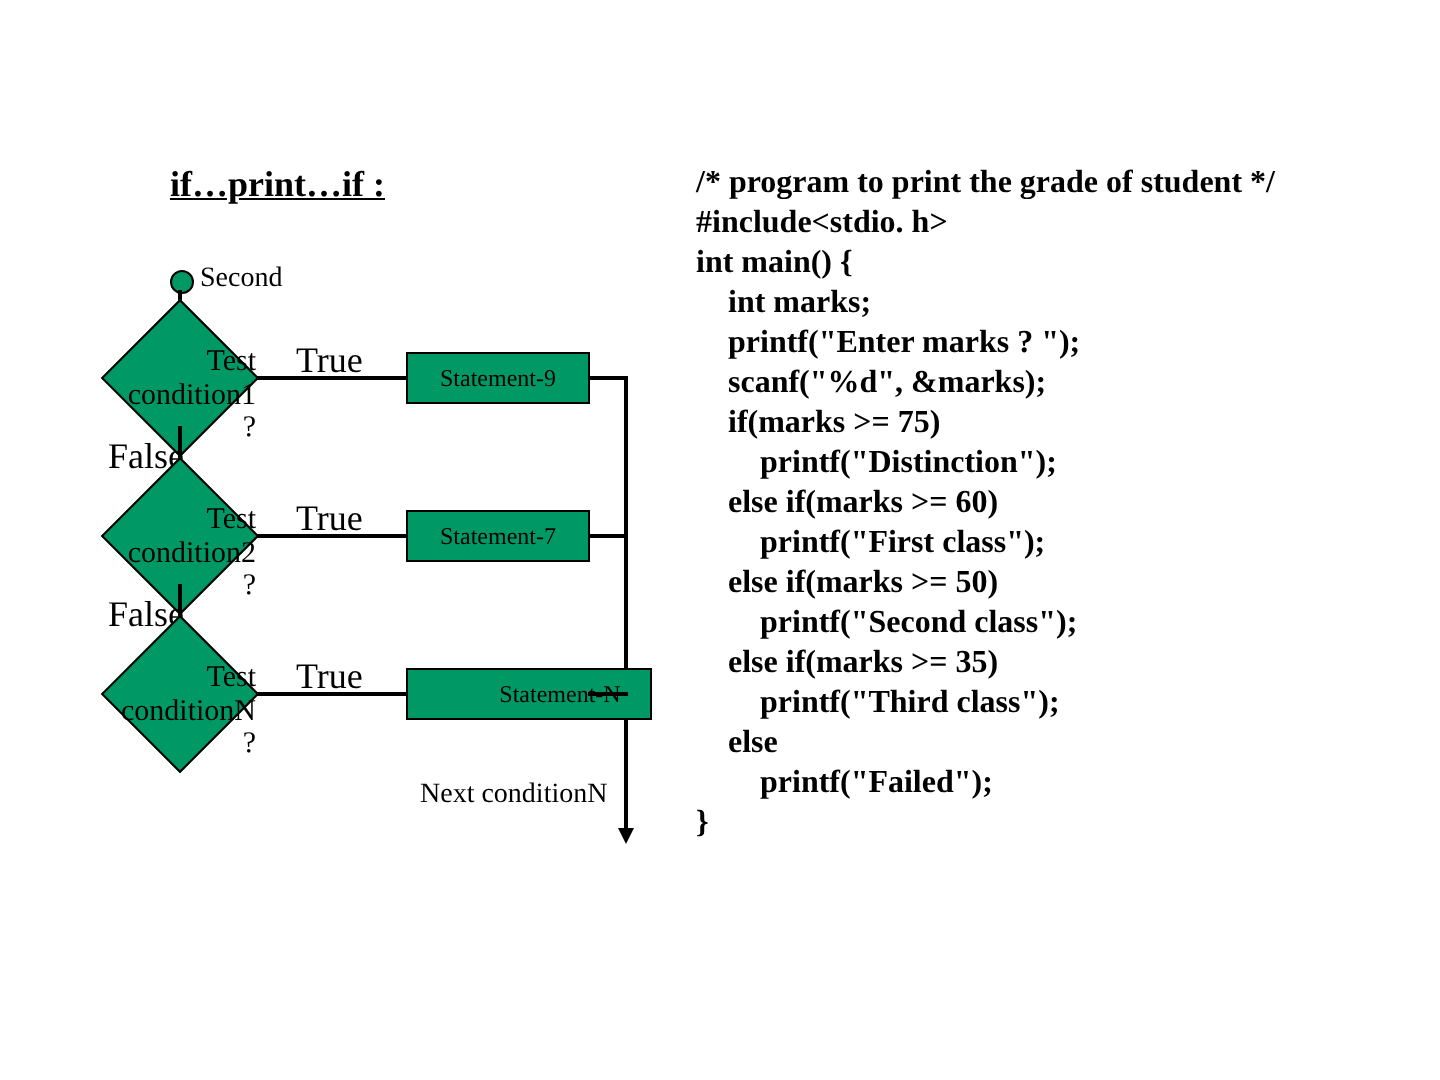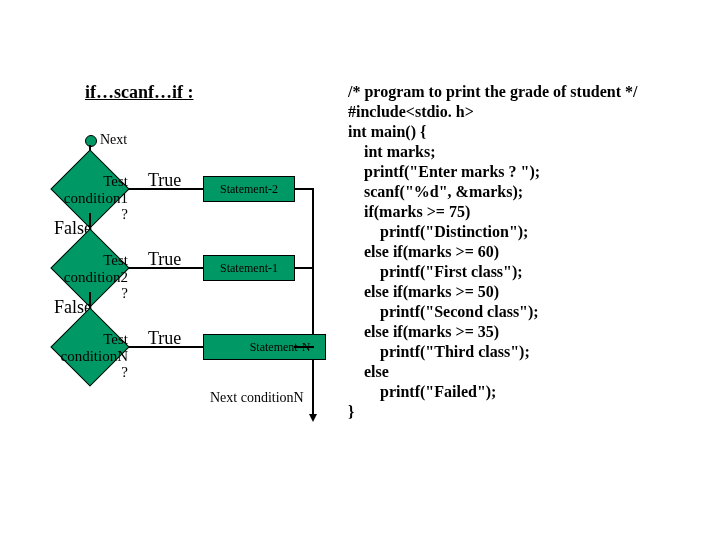--- a/index.html
+++ b/index.html
@@ -103,55 +103,55 @@
     background: #000;
   }
   .next-label {
     position: absolute;
     font-size: 14px;
   }
 </style>
 </head>
 <body>
 
-<div class="title">if…scanf…if :</div>
+<div class="title">if…print…if :</div>
 
 <div class="entry-dot"></div>
-<div class="entry-label">Next</div>
+<div class="entry-label">Second</div>
 
 <div class="vline" style="top:145px; left:89px; height:20px;"></div>
 
 <div class="diamond" style="top:165px; left:52px;">
   <div class="shape"></div>
   <div class="dtext" style="white-space: pre;">Test
 condition1
 ?</div>
 </div>
 
 <div class="hline" style="top:188px; left:128px; width:75px;"></div>
 <div class="label" style="top:170px; left:148px;">True</div>
 
-<div class="stmt" style="top:176px; left:203px;">Statement-2</div>
+<div class="stmt" style="top:176px; left:203px;">Statement-9</div>
 
 <div class="hline" style="top:188px; left:294px; width:20px;"></div>
 <div class="vline" style="top:188px; left:312px; height:228px;"></div>
 
 <div class="vline" style="top:213px; left:89px; height:29px;"></div>
 <div class="arrow-down" style="top:236px; left:86px;"></div>
 <div class="label" style="top:218px; left:54px;">False</div>
 
 <div class="diamond" style="top:244px; left:52px;">
   <div class="shape"></div>
   <div class="dtext" style="white-space: pre;">Test
 condition2
 ?</div>
 </div>
 <div class="hline" style="top:267px; left:128px; width:75px;"></div>
 <div class="label" style="top:249px; left:148px;">True</div>
-<div class="stmt" style="top:255px; left:203px;">Statement-1</div>
+<div class="stmt" style="top:255px; left:203px;">Statement-7</div>
 <div class="hline" style="top:267px; left:294px; width:20px;"></div>
 
 <div class="vline" style="top:292px; left:89px; height:29px;"></div>
 <div class="arrow-down" style="top:315px; left:86px;"></div>
 <div class="label" style="top:297px; left:54px;">False</div>
 
 <div class="diamond" style="top:323px; left:52px;">
   <div class="shape"></div>
   <div class="dtext" style="white-space: pre;">Test
 conditionN

